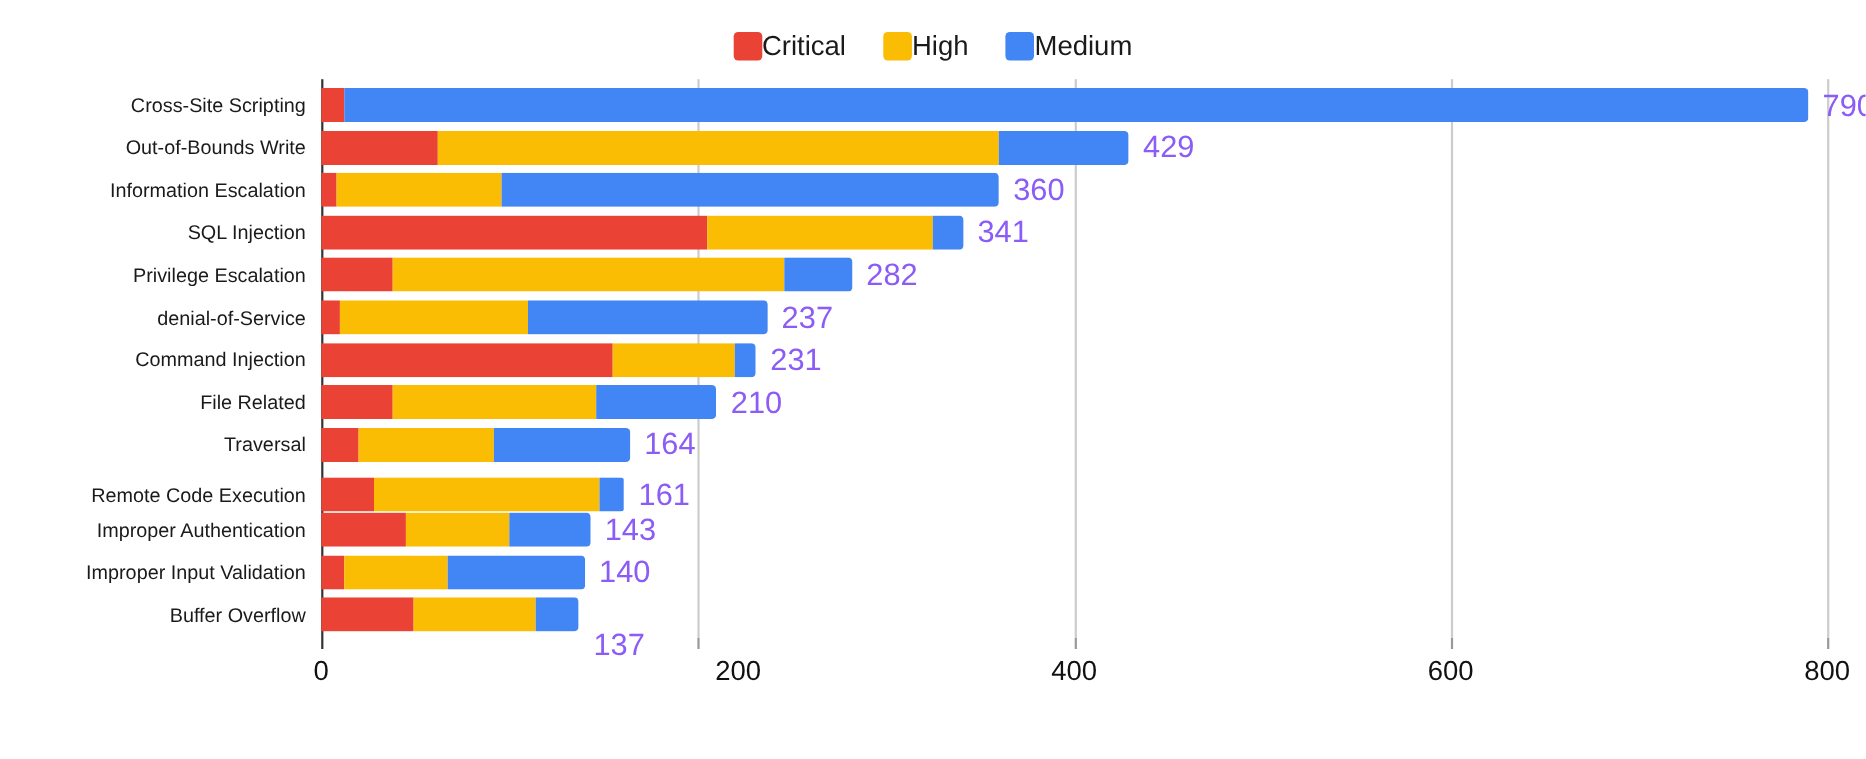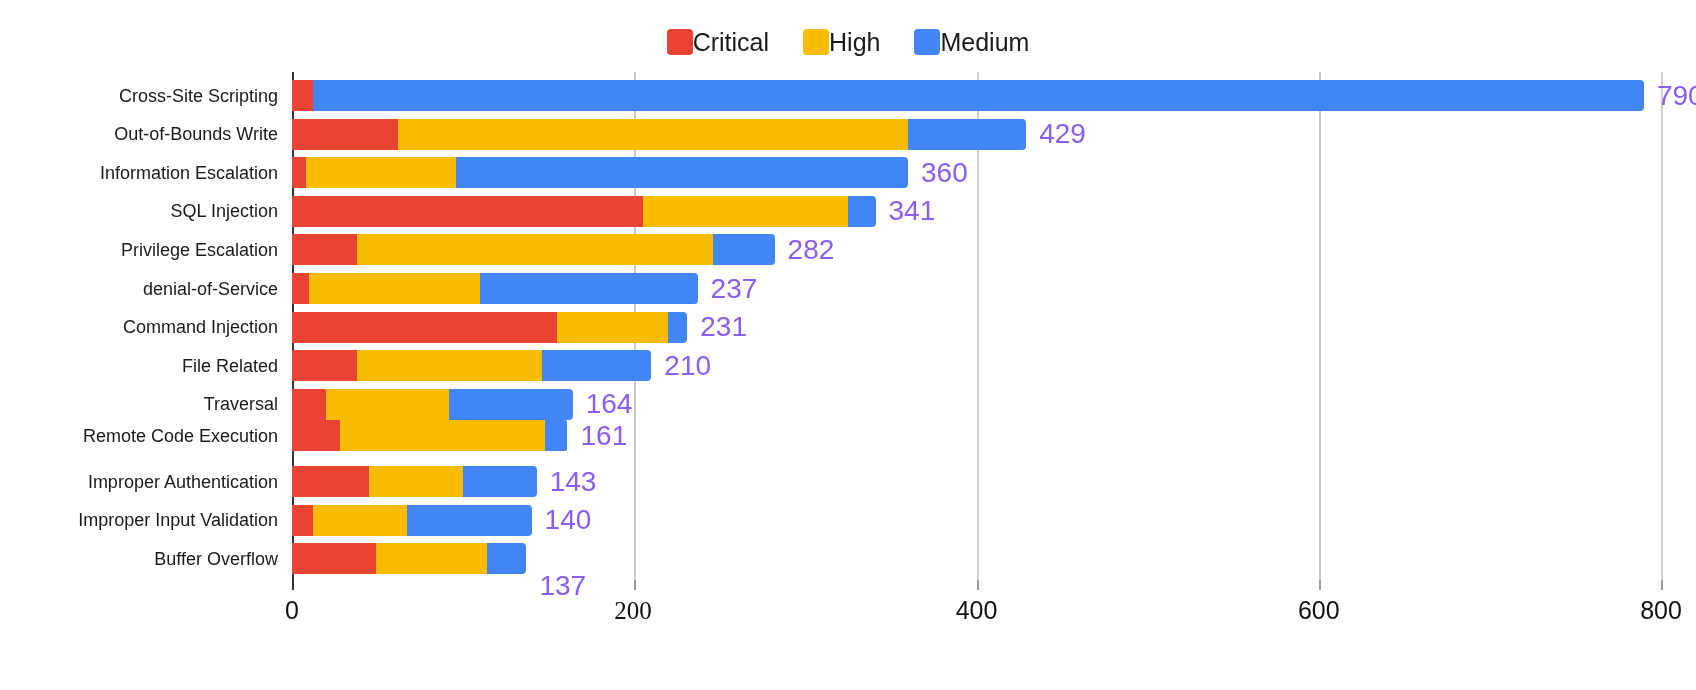--- a/index.html
+++ b/index.html
@@ -260,21 +260,21 @@
         </div>
         <div class="row" style="top: 313.8px;">
           <div class="row-label">Traversal</div>
           <div class="bar" style="width: 280.645px;">
             <div class="seg seg-critical" style="width: 34.225px;"></div>
             <div class="seg seg-high" style="width: 123.21px;"></div>
             <div class="seg seg-medium" style="width: 123.21px;"></div>
           </div>
           <div class="bar-total" style="left: 585.645px;">164</div>
         </div>
-        <div class="row" style="top: 345px; text-align: center;">
+        <div class="row" style="top: 359px; text-align: center;">
           <div class="row-label">Remote Code Execution</div>
           <div class="bar" style="width: 275.511px;">
             <div class="seg seg-critical" style="width: 47.915px;"></div>
             <div class="seg seg-high" style="width: 205.35px;"></div>
             <div class="seg seg-medium" style="width: 22.2462px;"></div>
           </div>
           <div class="bar-total" style="left: 580.511px;">161</div>
         </div>
         <div class="row" style="top: 391px;">
           <div class="row-label">Improper Authentication</div>
@@ -301,21 +301,21 @@
             <div class="seg seg-high" style="width: 111.231px;"></div>
             <div class="seg seg-medium" style="width: 39.3588px;"></div>
           </div>
           <div class="bar-total" style="left: 539.441px; margin-top: 27px;">137</div>
         </div>
       </div>
     <div id="xaxis">
         <div class="tick-mark" style="left: 292px; background: rgb(51, 51, 51);"></div>
         <div class="tick-label" style="left: 292px;">0</div>
         <div class="tick-mark" style="left: 634.25px; background: rgb(153, 153, 153);"></div>
-        <div class="tick-label" style="left: 633px; font-family: Liberation Serif, serif;">200</div>
+        <div class="tick-label" style="left: 671px;">200</div>
         <div class="tick-mark" style="left: 976.5px; background: rgb(153, 153, 153);"></div>
         <div class="tick-label" style="left: 976.5px;">400</div>
         <div class="tick-mark" style="left: 1318.75px; background: rgb(153, 153, 153);"></div>
         <div class="tick-label" style="left: 1318.75px;">600</div>
         <div class="tick-mark" style="left: 1661px; background: rgb(153, 153, 153);"></div>
         <div class="tick-label" style="left: 1661px;">800</div>
       </div>
   </div>
 
 </div>

